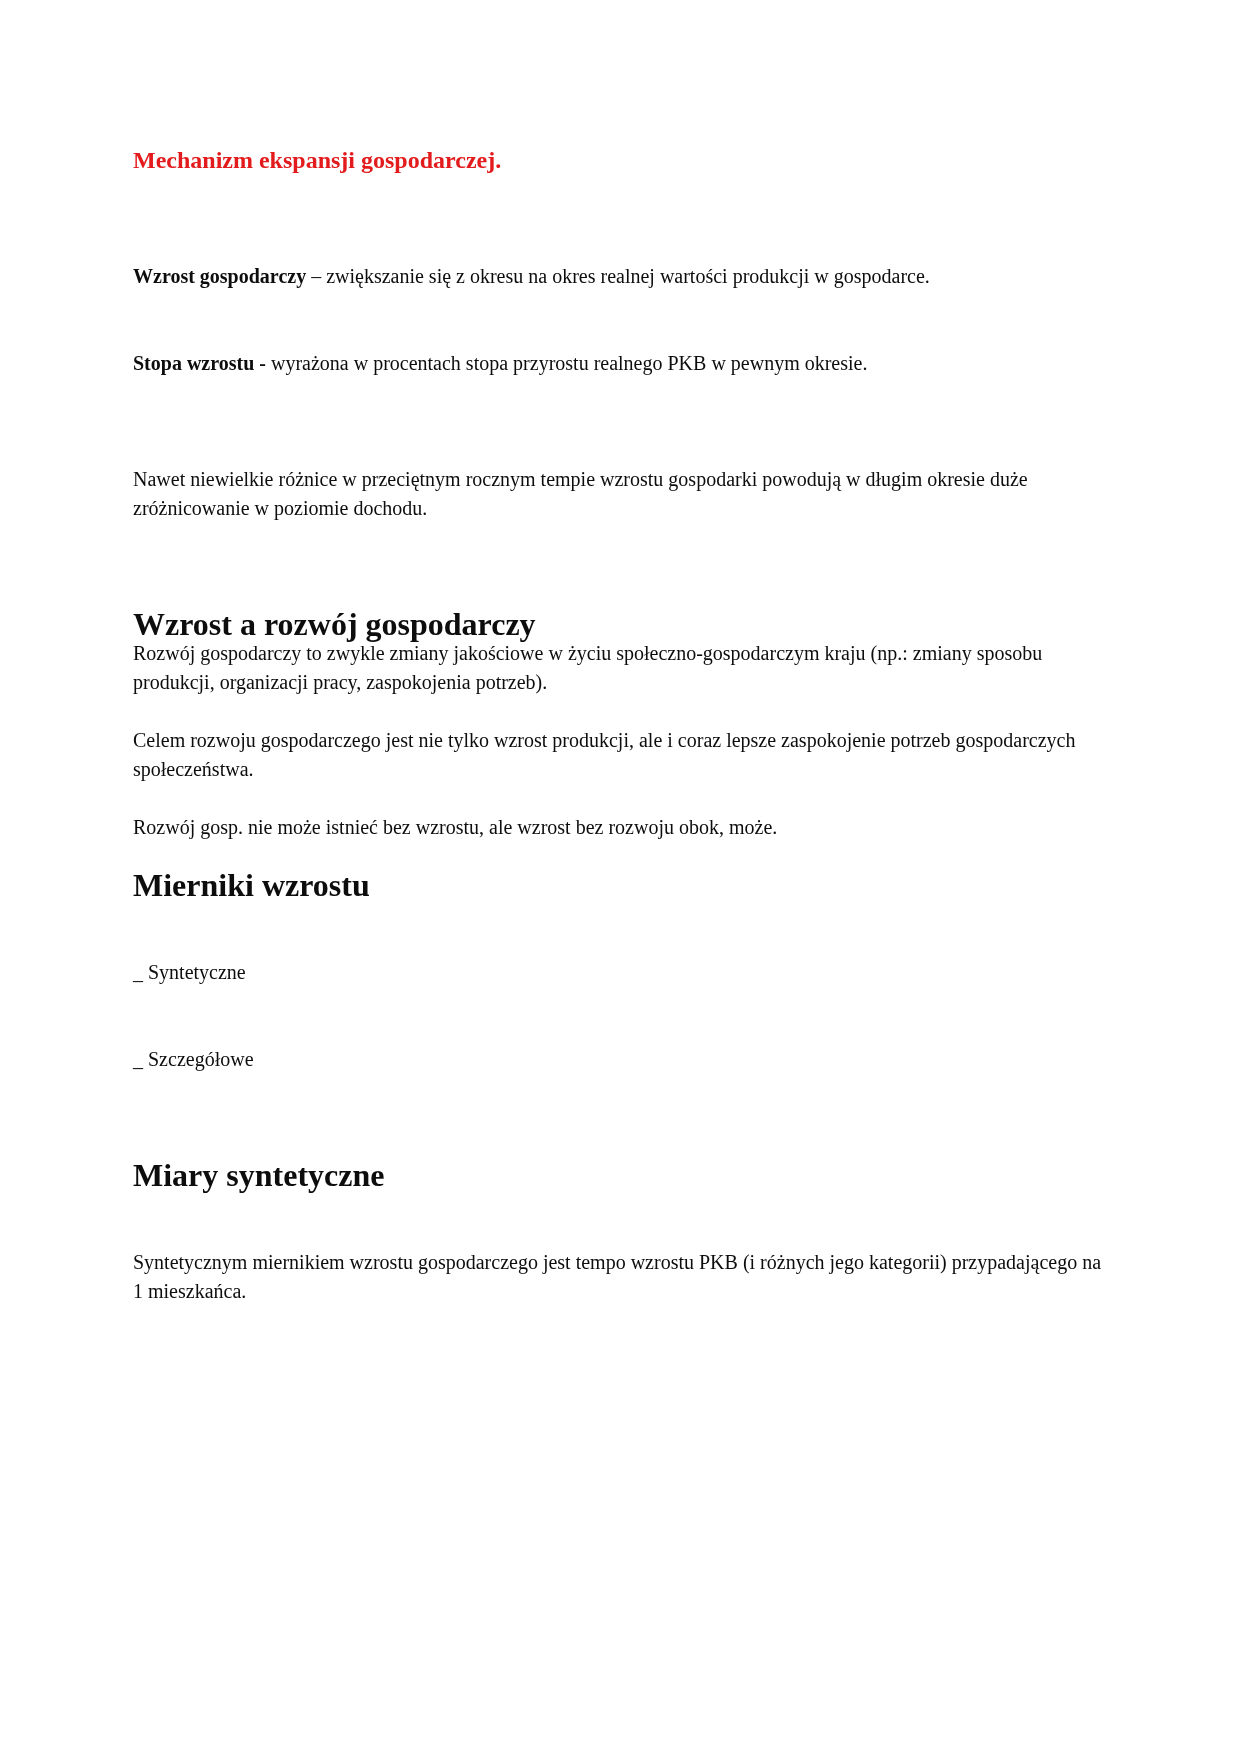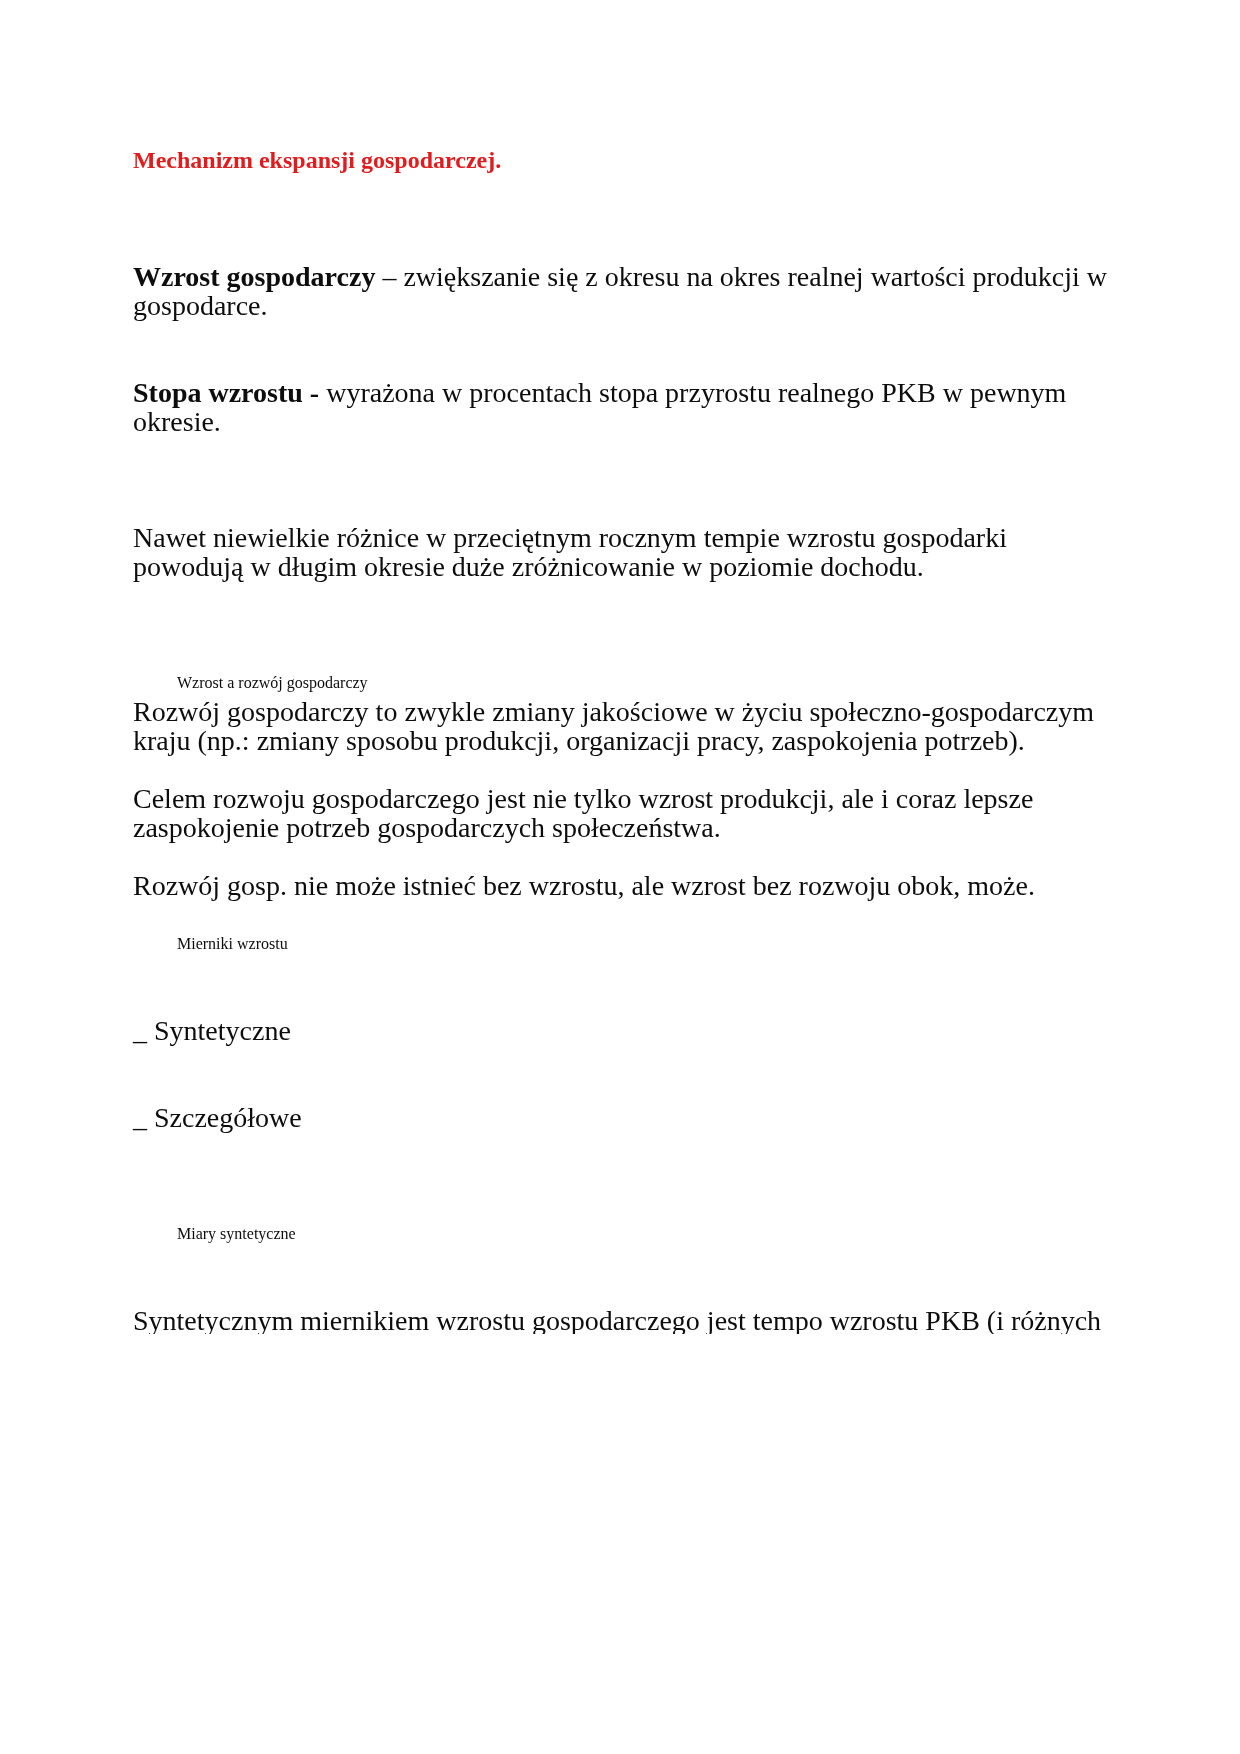--- a/index.html
+++ b/index.html
@@ -20,32 +20,31 @@
   }
   .title {
     font-size: 24px;
     line-height: 29px;
     font-weight: bold;
     color: #e31b1c;
     margin-bottom: 29px;
     white-space: pre-wrap;
   }
   .para {
-    font-size: 28px;
+    font-size: 20px;
     line-height: 29px;
     margin-bottom: 29px;
     white-space: pre-wrap;
   }
   .para.tight { margin-bottom: 0; }
   .h2 {
-    font-size: 16px;
+    font-size: 32px;
     line-height: 29px;
-    font-weight: normal;
+    font-weight: bold;
     white-space: pre-wrap;
-    margin-left: 44px;
   }
   .gap-large { margin-top: 87px; }
   .line { display: block; }
   b { font-weight: bold; }
 </style>
 </head>
 <body>
 
 <div class="page">
 

